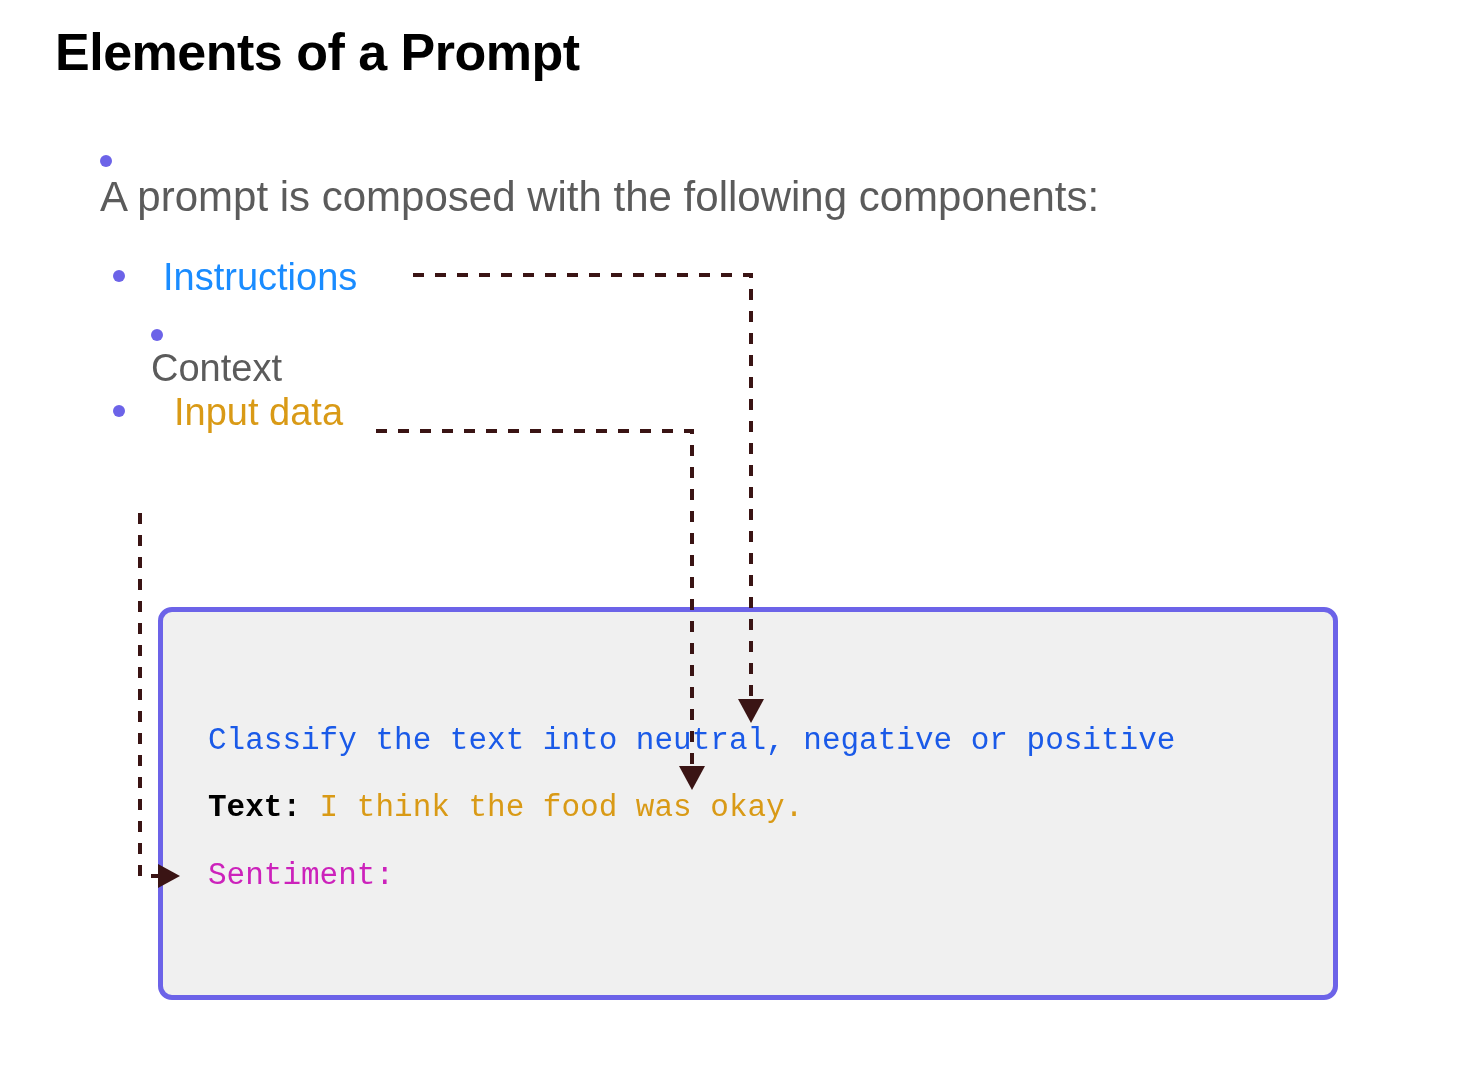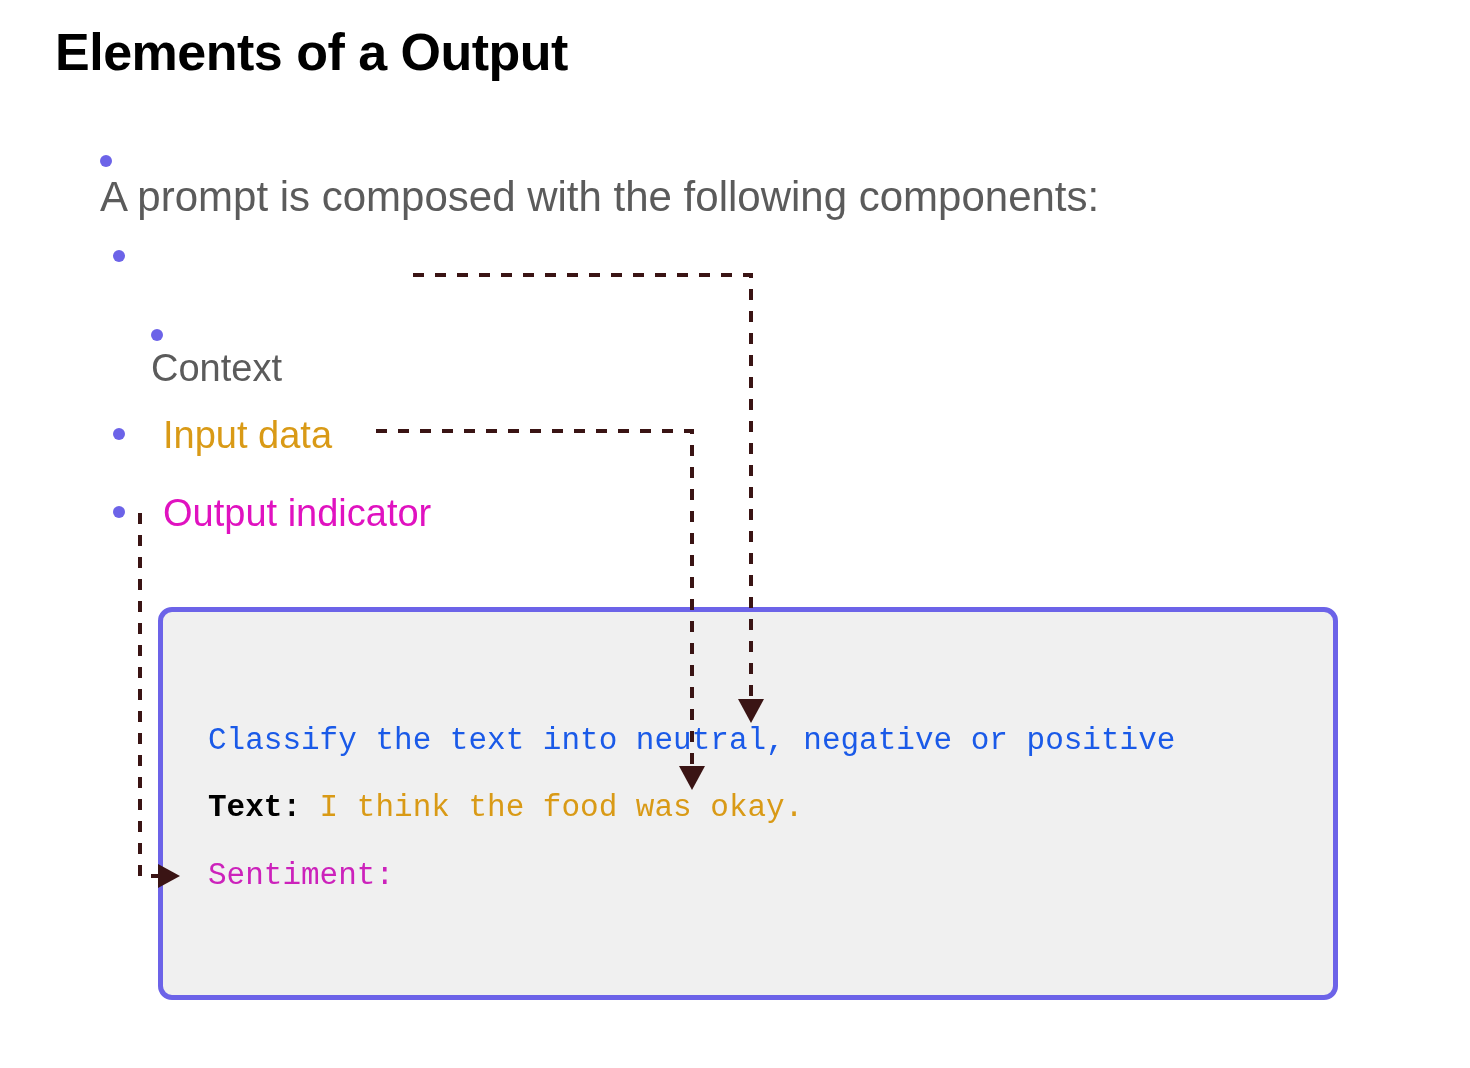--- a/index.html
+++ b/index.html
@@ -79,21 +79,21 @@
     top: -8px;
   }
   .l2-text {
     margin-left: 38px;
     font-size: 38px;
     white-space: nowrap;
     line-height: 1;
   }
   #l2-row-0 { top: 258px; }
   #l2-row-1 { top: 337px; flex-direction: column; }
-  #l2-row-2 { top: 416px; }
+  #l2-row-2 { top: 393px; gap: 11px; }
   #l2-row-3 { top: 494px; }
 
   
   #code-block {
     position: absolute;
     left: 158px;
     top: 607px;
     width: 1180px;
     height: 393px;
     box-sizing: border-box;
@@ -121,45 +121,42 @@
     width: 1470px;
     height: 1068px;
     pointer-events: none;
   }
 </style>
 </head>
 <body>
 
 <div id="slide">
 
-  <div id="slide-title">Elements of a Output</div>
+  <div id="slide-title">Elements of a Prompt</div>
 
   <div class="l1-row">
     <span class="l1-dot" style="background: rgb(108, 99, 232);"></span>
     <span class="l1-text">A prompt is composed with the following components:</span>
   </div>
 
   <div class="l2-row" id="l2-row-0">
     <span class="l2-dot" style="background: rgb(108, 99, 232);"></span>
+    <span class="l2-text" id="l2-text-0" style="color: rgb(26, 140, 255);">Instructions</span>
   </div>
 
   <div class="l2-row" id="l2-row-1">
     <span class="l2-dot" style="background: rgb(108, 99, 232);"></span>
     <span class="l2-text" id="l2-text-1" style="color: rgb(91, 91, 91);">Context</span>
   </div>
 
   <div class="l2-row" id="l2-row-2">
     <span class="l2-dot" style="background: rgb(108, 99, 232);"></span>
     <span class="l2-text" id="l2-text-2" style="color: rgb(217, 154, 22);">Input data</span>
   </div>
 
-  <div class="l2-row" id="l2-row-3">
-    <span class="l2-dot" style="background: rgb(108, 99, 232);"></span>
-    <span class="l2-text" id="l2-text-3" style="color: rgb(224, 18, 192);">Output indicator</span>
-  </div>
 
   <div id="code-block" style="border-color: rgb(108, 99, 232); background: rgb(240, 240, 240);">
     <div class="code-line" id="code-line-0"><span style="color: rgb(26, 90, 232);">Classify the text into neutral, negative or positive</span></div>
     <div class="code-line" id="code-line-1"><span class="seg-bold" style="color: rgb(0, 0, 0);">Text:</span><span style="color: rgb(217, 154, 22);"> I think the food was okay.</span></div>
     <div class="code-line" id="code-line-2"><span style="color: rgb(204, 34, 187); text-align: center;">Sentiment:</span></div>
   </div>
 
   <svg id="connectors" viewBox="0 0 1470 1068" xmlns="http://www.w3.org/2000/svg">
       <path d="M 413 275 L 751 275 L 751 713" fill="none" stroke="#3a1414" stroke-width="4" stroke-dasharray="11 11"></path>
       <polygon points="738,699 751,723 764,699" fill="#3a1414"></polygon>

